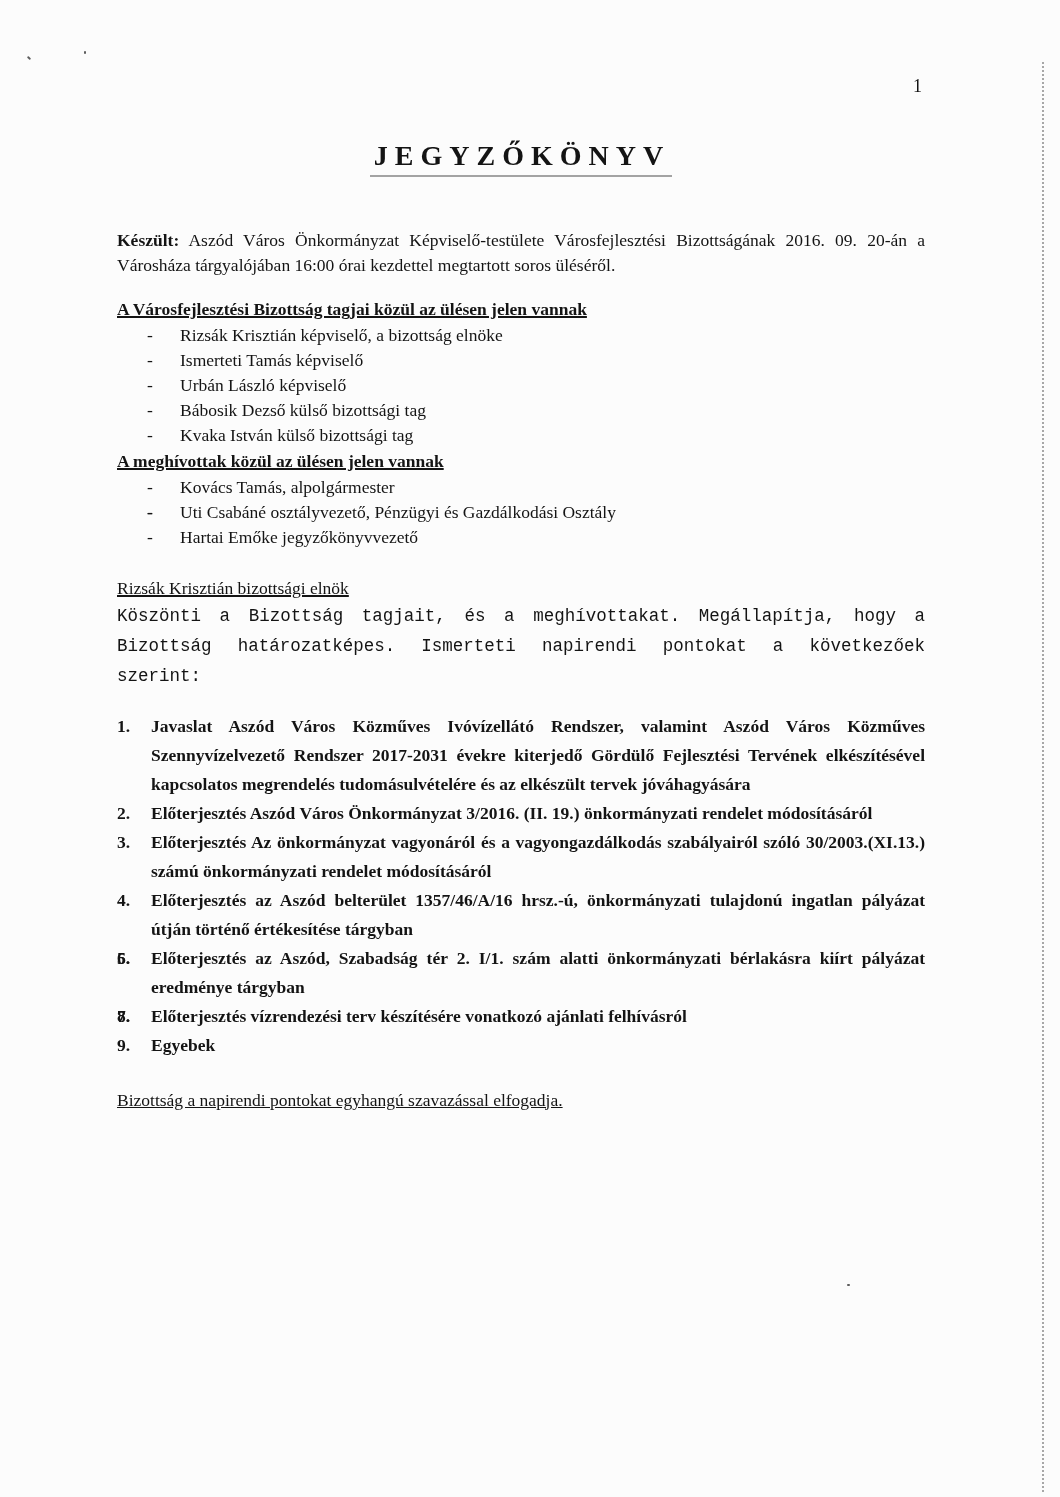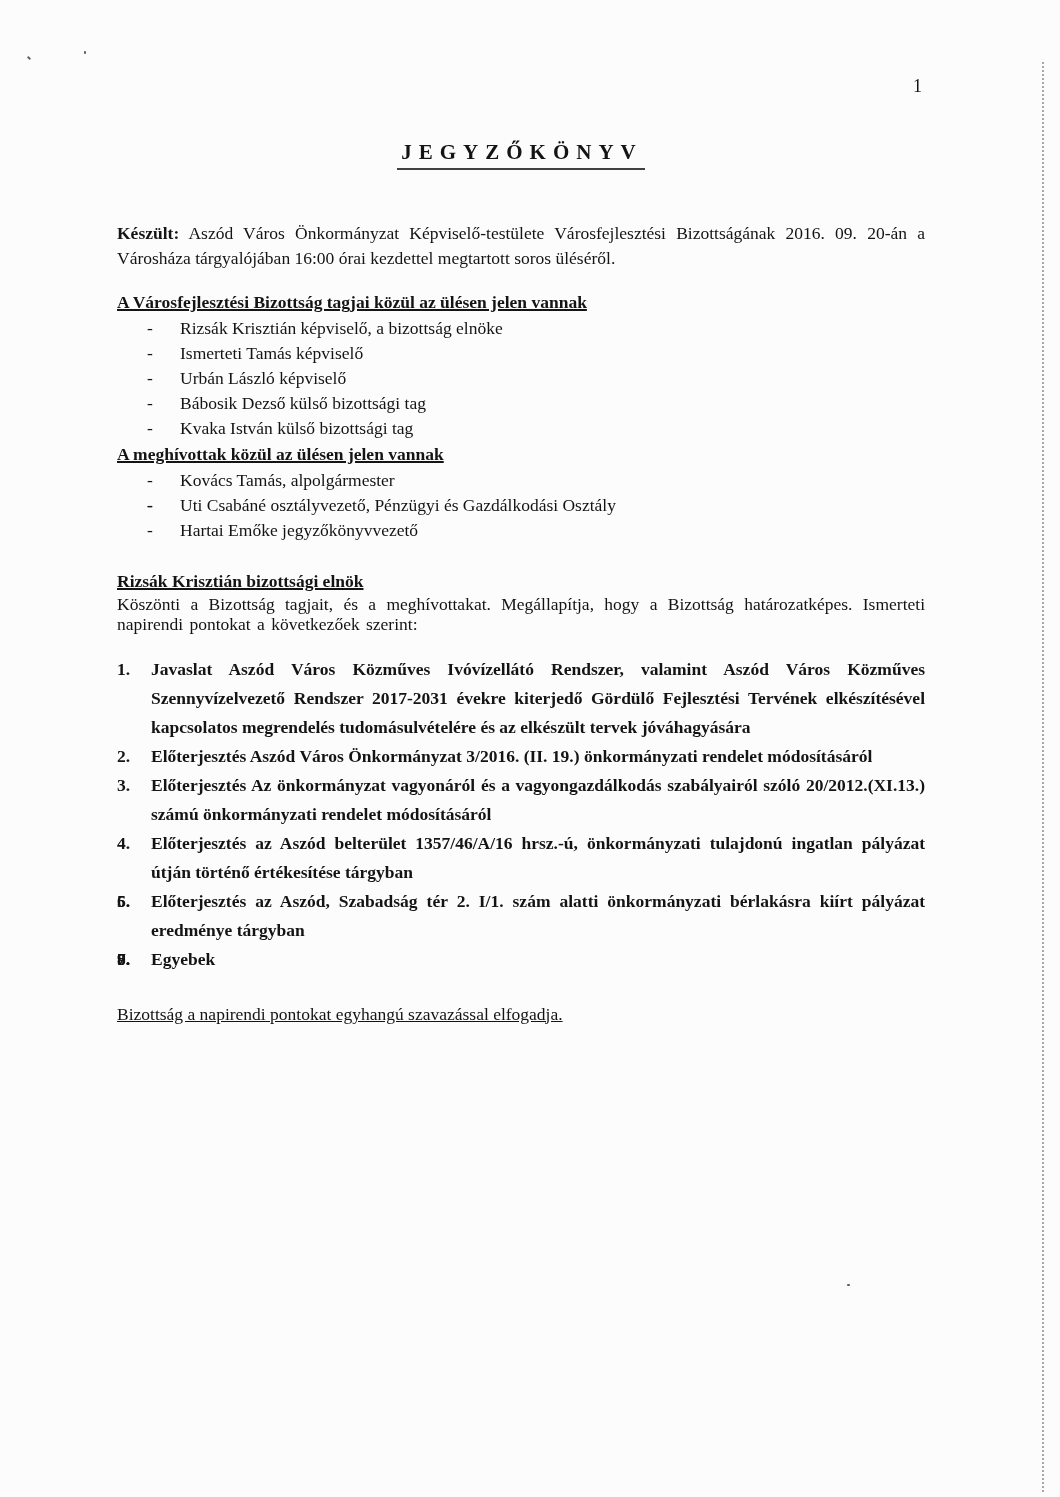--- a/index.html
+++ b/index.html
@@ -28,24 +28,24 @@
     top: 76px;
     left: 913px;
     font-size: 18px;
   }
   .doc-title-wrap {
     margin-top: 140px;
     text-align: center;
   }
   .doc-title {
     display: inline-block;
-    font-size: 21px;
+    font-size: 28px;
     font-weight: bold;
     letter-spacing: 7px;
-    border-bottom: 2px solid #404040;
+    border-bottom: 2px solid #a3a3a3;
     padding: 0 2px 3px 4px;
   }
   .intro {
     margin-top: 51px;
     font-size: 17.5px;
     line-height: 25px;
     text-align: justify;
   }
   .intro .label {
     font-weight: bold;
@@ -66,30 +66,31 @@
     line-height: 25px;
   }
   .bullet-item .dash {
     position: absolute;
     left: 30px;
     top: 0;
   }
   .chair-heading {
     margin-top: 25px;
     font-size: 17.5px;
-    font-weight: bold;
+    font-weight: normal;
     text-decoration: underline;
     text-decoration-thickness: 2px;
     line-height: 26px;
   }
   .chair-paragraph {
     font-size: 17.5px;
-    line-height: 20px;
+    line-height: 30px;
     text-align: justify;
     word-spacing: 2px;
+    font-family: Liberation Mono, monospace;
   }
   .agenda-list { margin-top: 21px; }
   .agenda-item {
     position: relative;
     padding-left: 34px;
     font-size: 17.5px;
     font-weight: bold;
     line-height: 29px;
     text-align: justify;
   }
@@ -161,25 +162,25 @@
       <div class="bullet-item"><span class="dash">-</span><span>Uti Csabáné osztályvezető, Pénzügyi és Gazdálkodási Osztály</span></div>
       <div class="bullet-item"><span class="dash">-</span><span>Hartai Emőke jegyzőkönyvvezető</span></div>
     </div>
 
     <div class="chair-heading">Rizsák Krisztián bizottsági elnök</div>
     <p class="chair-paragraph" style="margin:0;">Köszönti a Bizottság tagjait, és a meghívottakat. Megállapítja, hogy a Bizottság határozatképes. Ismerteti napirendi pontokat a következőek szerint:</p>
 
     <div class="agenda-list">
       <div class="agenda-item"><span class="num">1.</span><span>Javaslat Aszód Város Közműves Ivóvízellátó Rendszer, valamint Aszód Város Közműves Szennyvízelvezető Rendszer 2017-2031 évekre kiterjedő Gördülő Fejlesztési Tervének elkészítésével kapcsolatos megrendelés tudomásulvételére és az elkészült tervek jóváhagyására</span></div>
       <div class="agenda-item"><span class="num">2.</span><span>Előterjesztés Aszód Város Önkormányzat 3/2016. (II. 19.) önkormányzati rendelet módosításáról</span></div>
-      <div class="agenda-item"><span class="num">3.</span><span>Előterjesztés Az önkormányzat vagyonáról és a vagyongazdálkodás szabályairól szóló 20/2012.(XI.13.) számú önkormányzati rendelet módosításáról</span></div>
+      <div class="agenda-item"><span class="num">3.</span><span>Előterjesztés Az önkormányzat vagyonáról és a vagyongazdálkodás szabályairól szóló 30/2003.(XI.13.) számú önkormányzati rendelet módosításáról</span></div>
       <div class="agenda-item"><span class="num">4.</span><span>Előterjesztés az Aszód belterület 1357/46/A/16 hrsz.-ú, önkormányzati tulajdonú ingatlan pályázat útján történő értékesítése tárgyban</span></div>
       <div class="agenda-item"><span class="num">5.</span></div>
       <div class="agenda-item"><span class="num">6.</span><span>Előterjesztés az Aszód, Szabadság tér 2. I/1. szám alatti önkormányzati bérlakásra kiírt pályázat eredménye tárgyban</span></div>
       <div class="agenda-item"><span class="num">7.</span></div>
-      <div class="agenda-item"><span class="num">8.</span></div>
+      <div class="agenda-item"><span class="num">8.</span><span>Előterjesztés vízrendezési terv készítésére vonatkozó ajánlati felhívásról</span></div>
       <div class="agenda-item"><span class="num">9.</span><span>Egyebek</span></div>
     </div>
 
     <div class="closing-line">Bizottság a napirendi pontokat egyhangú szavazással elfogadja.</div>
 
   </div>
 </div>
 
 </body></html>

